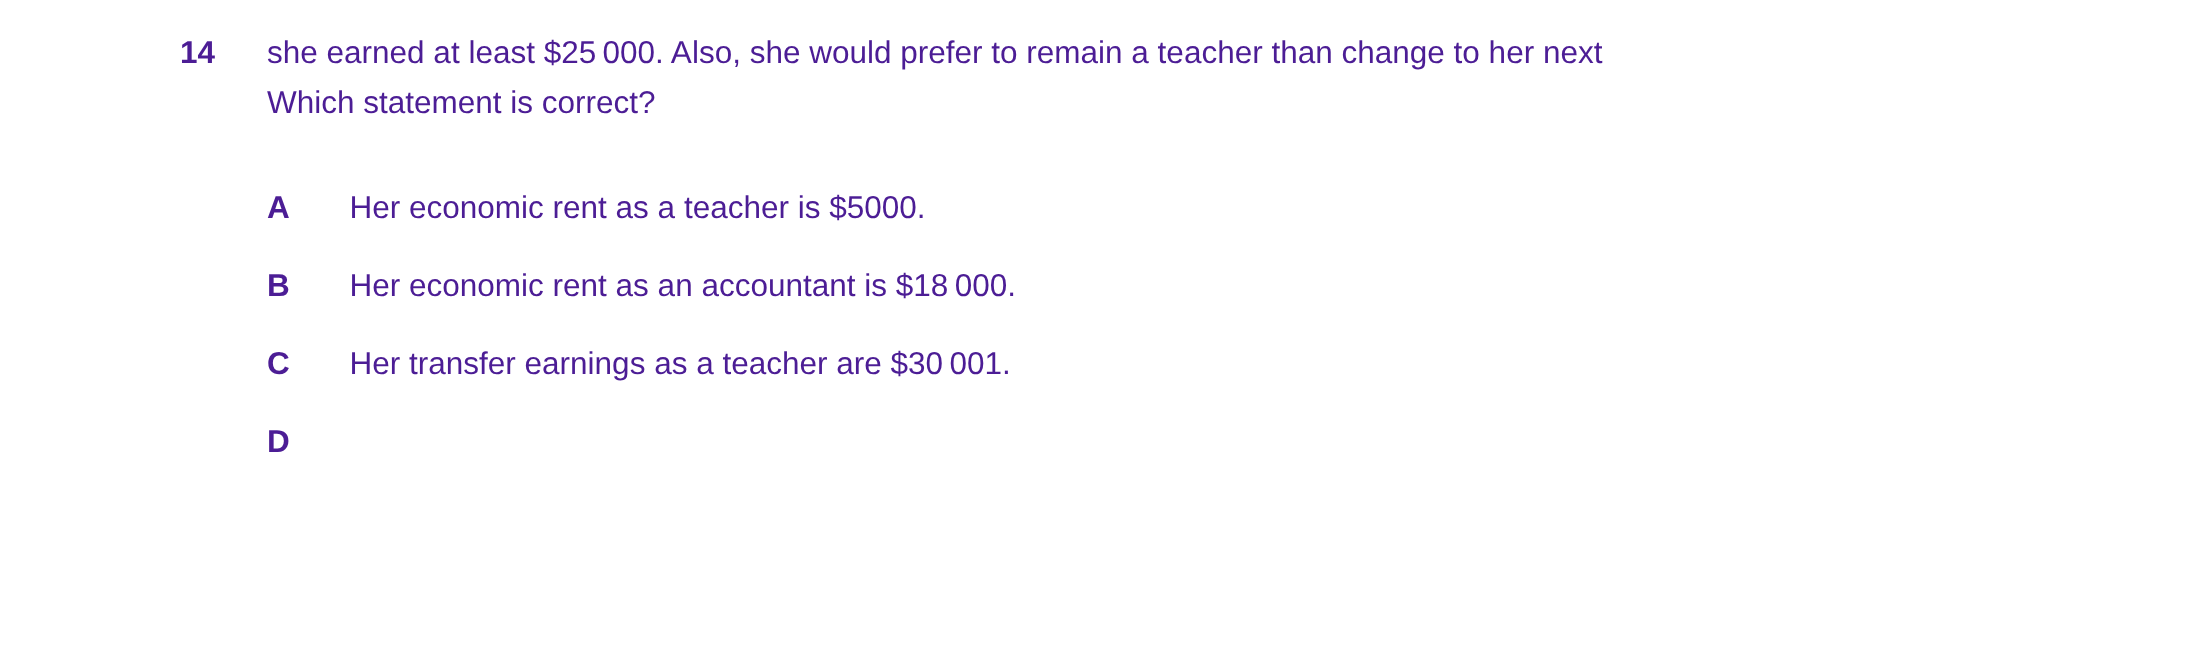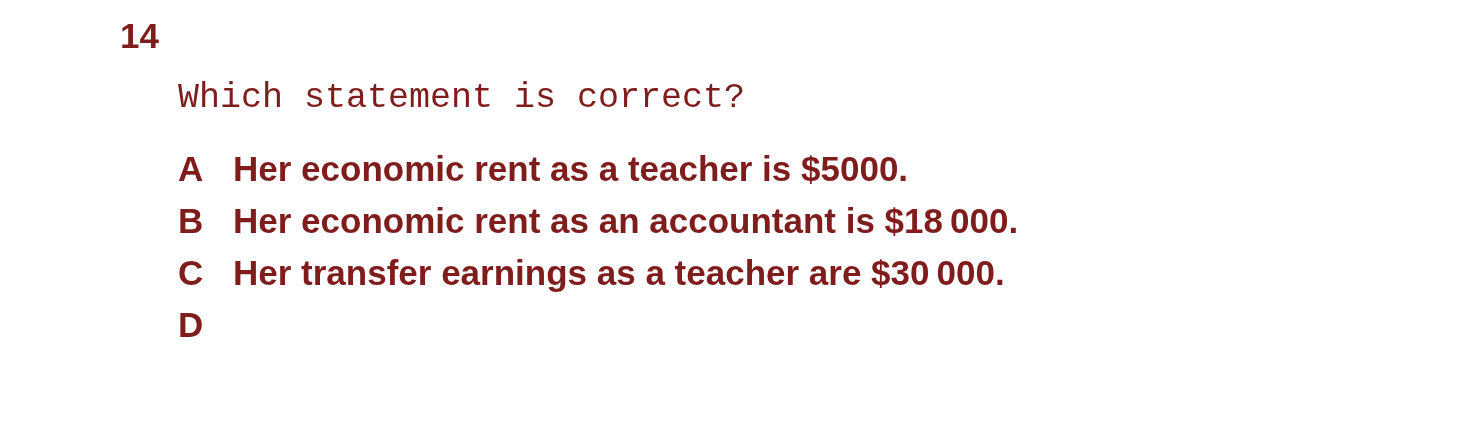--- a/index.html
+++ b/index.html
@@ -5,23 +5,23 @@
   html, body {
     margin: 0;
     padding: 0;
     background: #ffffff;
   }
   .page {
     position: relative;
     width: 1464px;
     height: 448px;
     background: #ffffff;
-    color: #7f1d1d;
+    color: #4c1d95;
     font-family: "Liberation Sans", sans-serif;
-    font-size: 35px;
+    font-size: 21px;
     line-height: 33px;
     overflow: hidden;
   }
   .question-block {
     position: absolute;
     left: 120px;
     top: 19px;
     right: 40px;
   }
   .stem-row {
@@ -33,72 +33,70 @@
     flex: 0 0 58px;
     font-weight: bold;
   }
   .stem-lines {
     flex: 1 1 auto;
   }
   .stem-line {
     white-space: nowrap;
   }
   .prompt {
-    margin-top: 30px;
     margin-left: 58px;
     white-space: nowrap;
-    font-family: Liberation Mono, monospace;
   }
   .options {
     margin-top: 37px;
     margin-left: 58px;
   }
   .option-row {
     display: flex;
     align-items: flex-start;
   }
   .option-row + .option-row {
     margin-top: 19px;
   }
   .option-letter {
     width: 55px;
     flex: 0 0 55px;
     font-weight: bold;
   }
   .option-text {
     white-space: nowrap;
-    font-weight: bold;
   }
 </style>
 </head>
 <body>
 
 <div class="page">
   <div class="question-block">
 
     <div class="stem-row">
       <div class="qnum-cell">14</div>
       <div class="stem-lines">
+        <div class="stem-line">she earned at least $25 000. Also, she would prefer to remain a teacher than change to her next</div>
       </div>
     </div>
 
     <div class="prompt">Which statement is correct?</div>
 
     <div class="options">
       <div class="option-row">
         <div class="option-letter">A</div>
         <div class="option-text">Her economic rent as a teacher is $5000.</div>
       </div>
       <div class="option-row">
         <div class="option-letter">B</div>
         <div class="option-text">Her economic rent as an accountant is $18 000.</div>
       </div>
       <div class="option-row">
         <div class="option-letter">C</div>
-        <div class="option-text">Her transfer earnings as a teacher are $30 000.</div>
+        <div class="option-text">Her transfer earnings as a teacher are $30 001.</div>
       </div>
       <div class="option-row">
         <div class="option-letter">D</div>
       </div>
     </div>
 
   </div>
 </div>
 
 </body></html>

